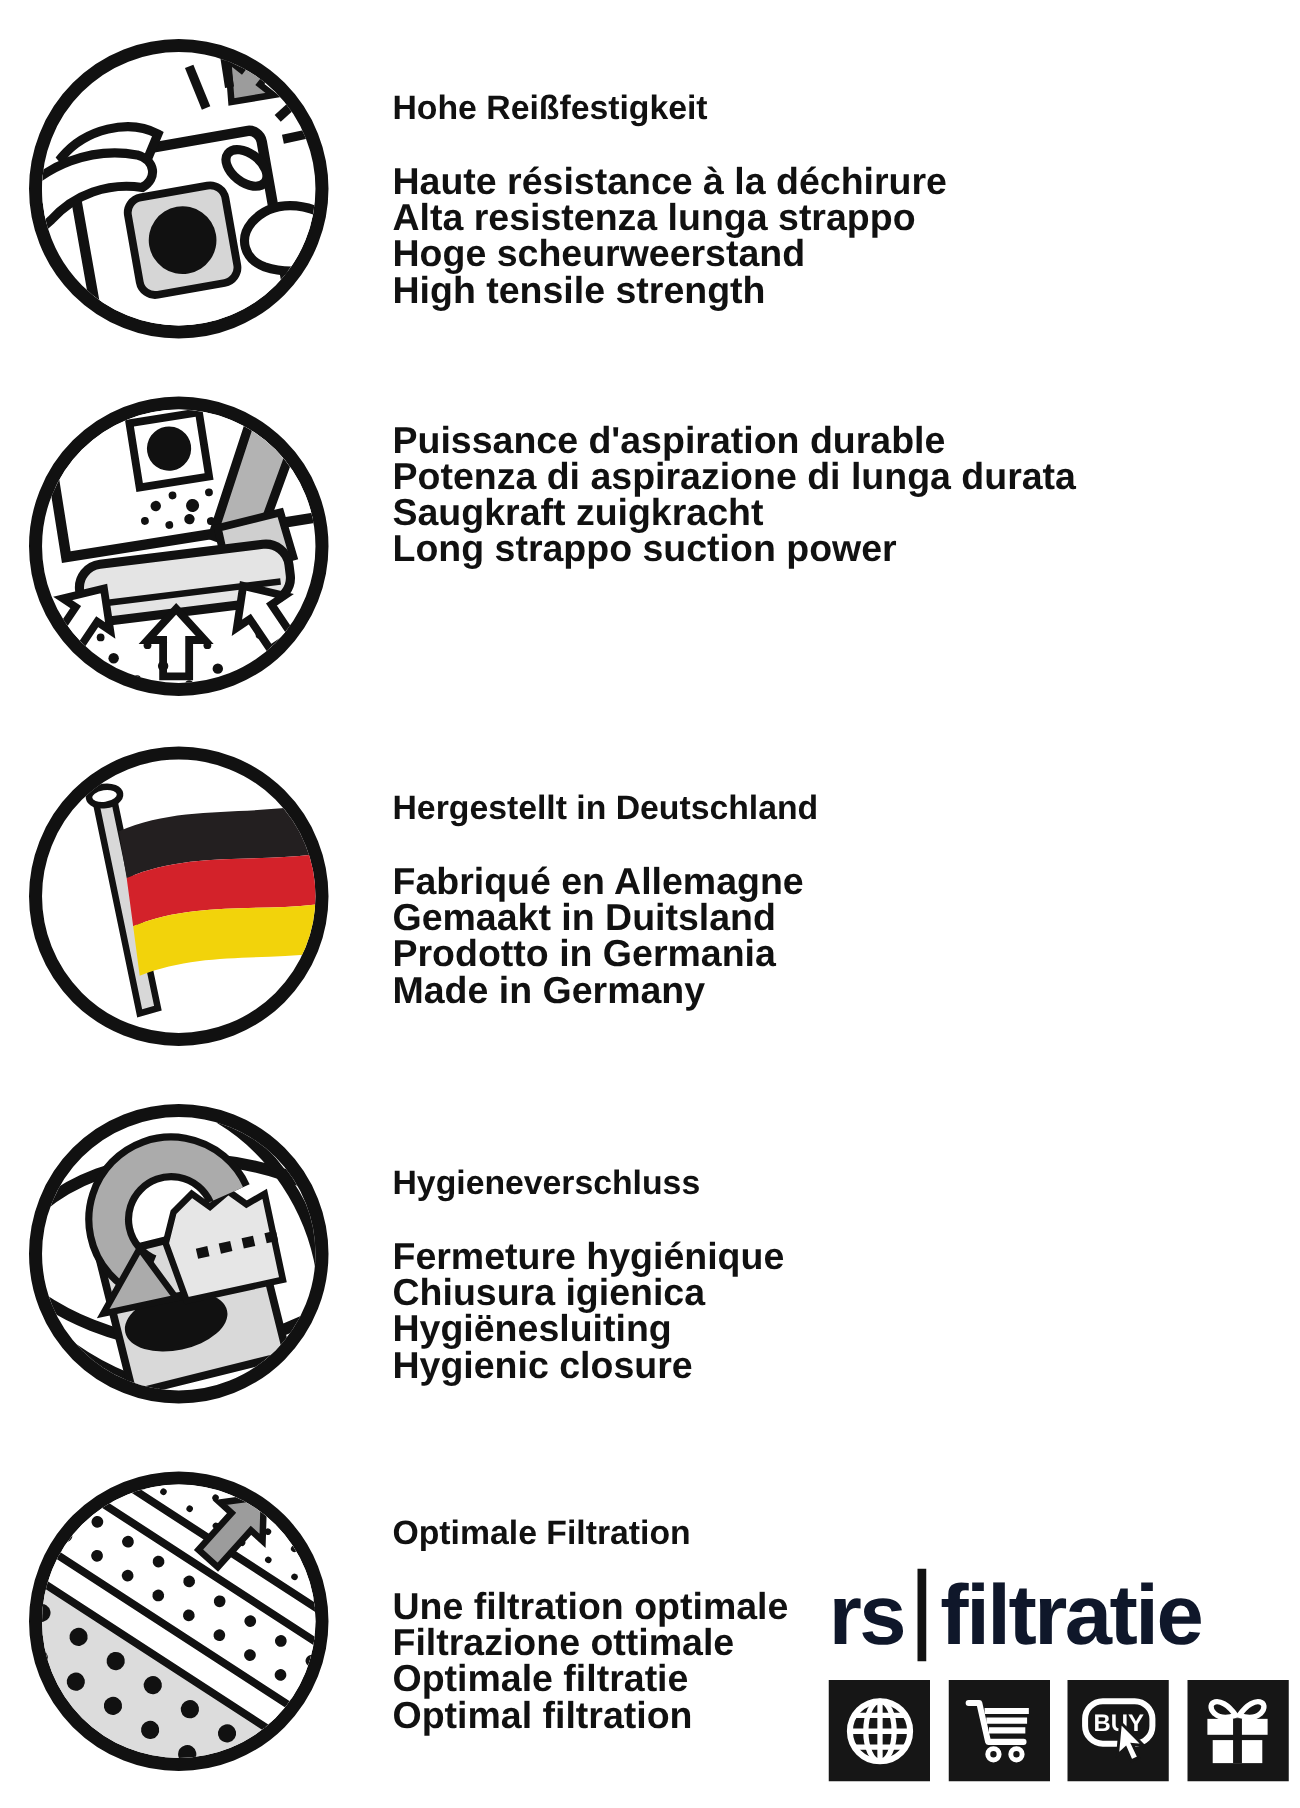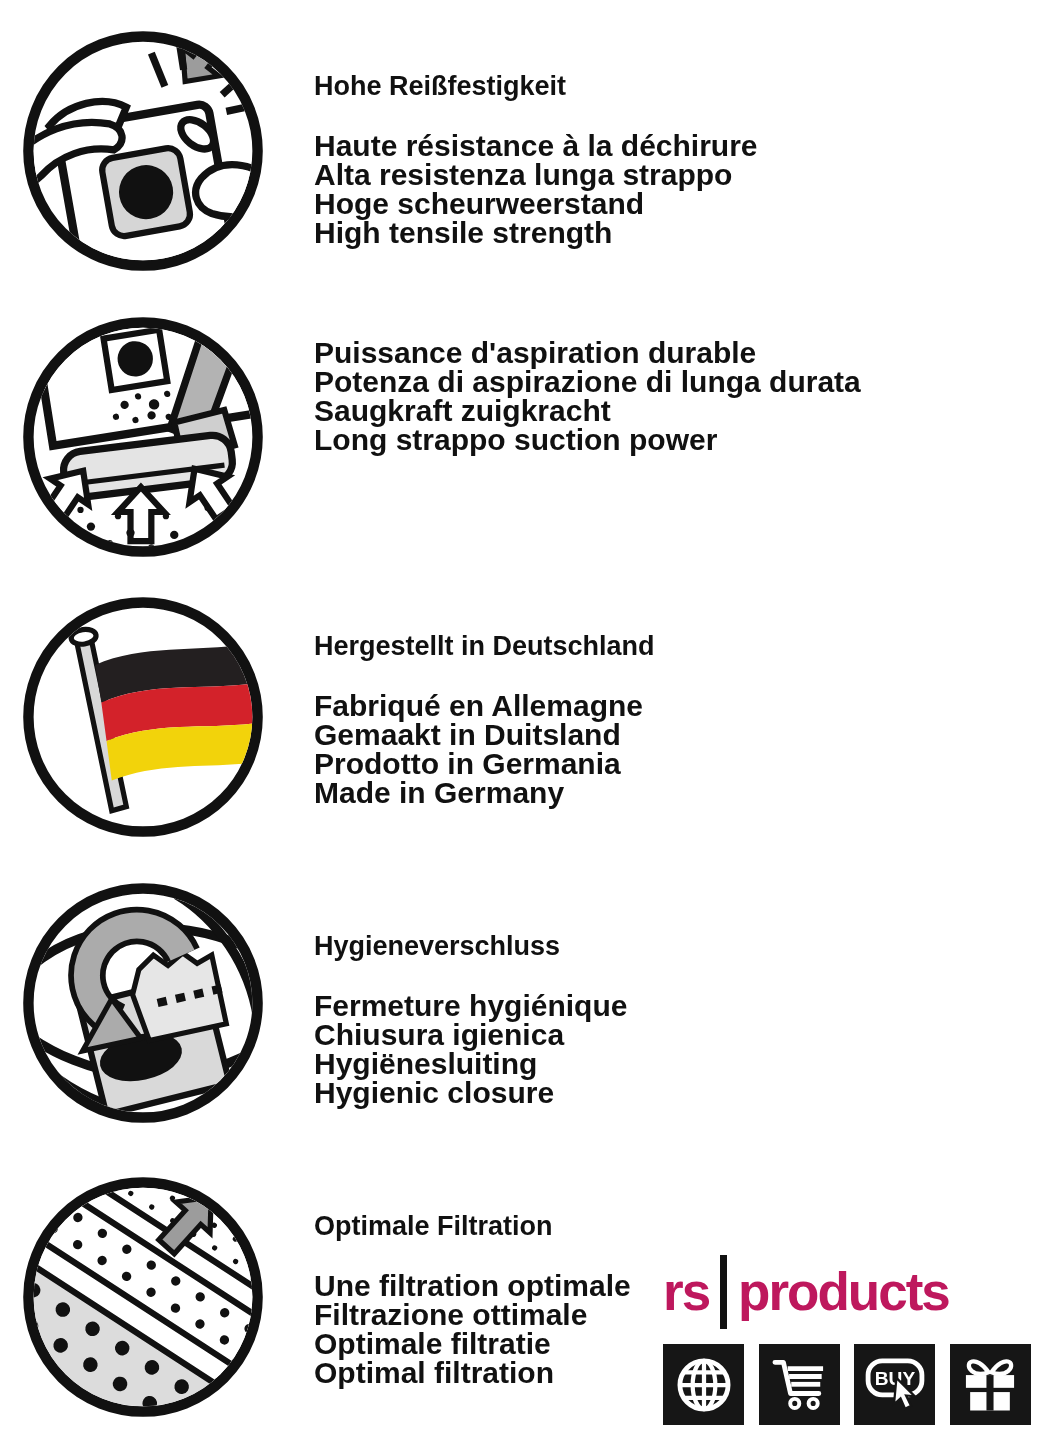--- a/index.html
+++ b/index.html
@@ -5,21 +5,21 @@
   html,body{margin:0;padding:0;background:#fff;}
   .page{position:relative;width:1040px;height:1446px;background:#fff;overflow:hidden;
         font-family:"Liberation Sans",sans-serif;color:#111;padding-left:34px;}
   .icon-circle{position:absolute;left:18px;width:250px;height:250px;}
   .icon-circle svg{display:block;width:100%;height:100%;}
   .text-block{position:absolute;left:314px;width:700px;white-space:nowrap;}
   .sec-title{font-size:27px;font-weight:bold;line-height:32px;margin:0 0 29px 0;}
   .sec-lines div{font-size:30px;font-weight:bold;line-height:29px;}
   .brand{position:absolute;left:663px;top:1252px;width:368px;height:190px;}
   .brand-name{position:absolute;top:0;left:0;display:flex;align-items:center;height:80px;}
-  .brand-txt{font-size:53px;font-weight:bold;color:#be185d;letter-spacing:-2px;line-height:80px;}
+  .brand-txt{font-size:68px;font-weight:bold;color:#0f172a;letter-spacing:-2px;line-height:80px;}
   .brand-bar{width:7px;height:74px;background:#111;margin:0 11px;}
   .brand-icons{position:absolute;top:92px;left:0;width:368px;display:flex;justify-content:space-between;}
   .brand-sq{width:81px;height:81px;background:#161616;display:flex;align-items:center;justify-content:center;}
   .brand-sq svg{width:68px;height:68px;display:block;}
 </style>
 </head>
 <body>
 
 <div class="page">
 
@@ -274,21 +274,21 @@
       <div>Filtrazione ottimale</div>
       <div>Optimale filtratie</div>
       <div>Optimal filtration</div>
     </div>
   </div>
 
   <div class="brand">
     <div class="brand-name">
       <span class="brand-txt">rs</span>
       <span class="brand-bar"></span>
-      <span class="brand-txt">products</span>
+      <span class="brand-txt">filtratie</span>
     </div>
     <div class="brand-icons">
       <div class="brand-sq">
         <svg viewBox="0 0 48 48">
           <circle cx="24" cy="24" r="17" fill="none" stroke="#fff" stroke-width="3.4"></circle>
           <ellipse cx="24" cy="24" rx="8" ry="17" fill="none" stroke="#fff" stroke-width="3"></ellipse>
           <line x1="24" y1="7" x2="24" y2="41" stroke="#fff" stroke-width="3"></line>
           <line x1="7" y1="24" x2="41" y2="24" stroke="#fff" stroke-width="3"></line>
           <line x1="10" y1="15" x2="38" y2="15" stroke="#fff" stroke-width="3"></line>
           <line x1="10" y1="33" x2="38" y2="33" stroke="#fff" stroke-width="3"></line>

